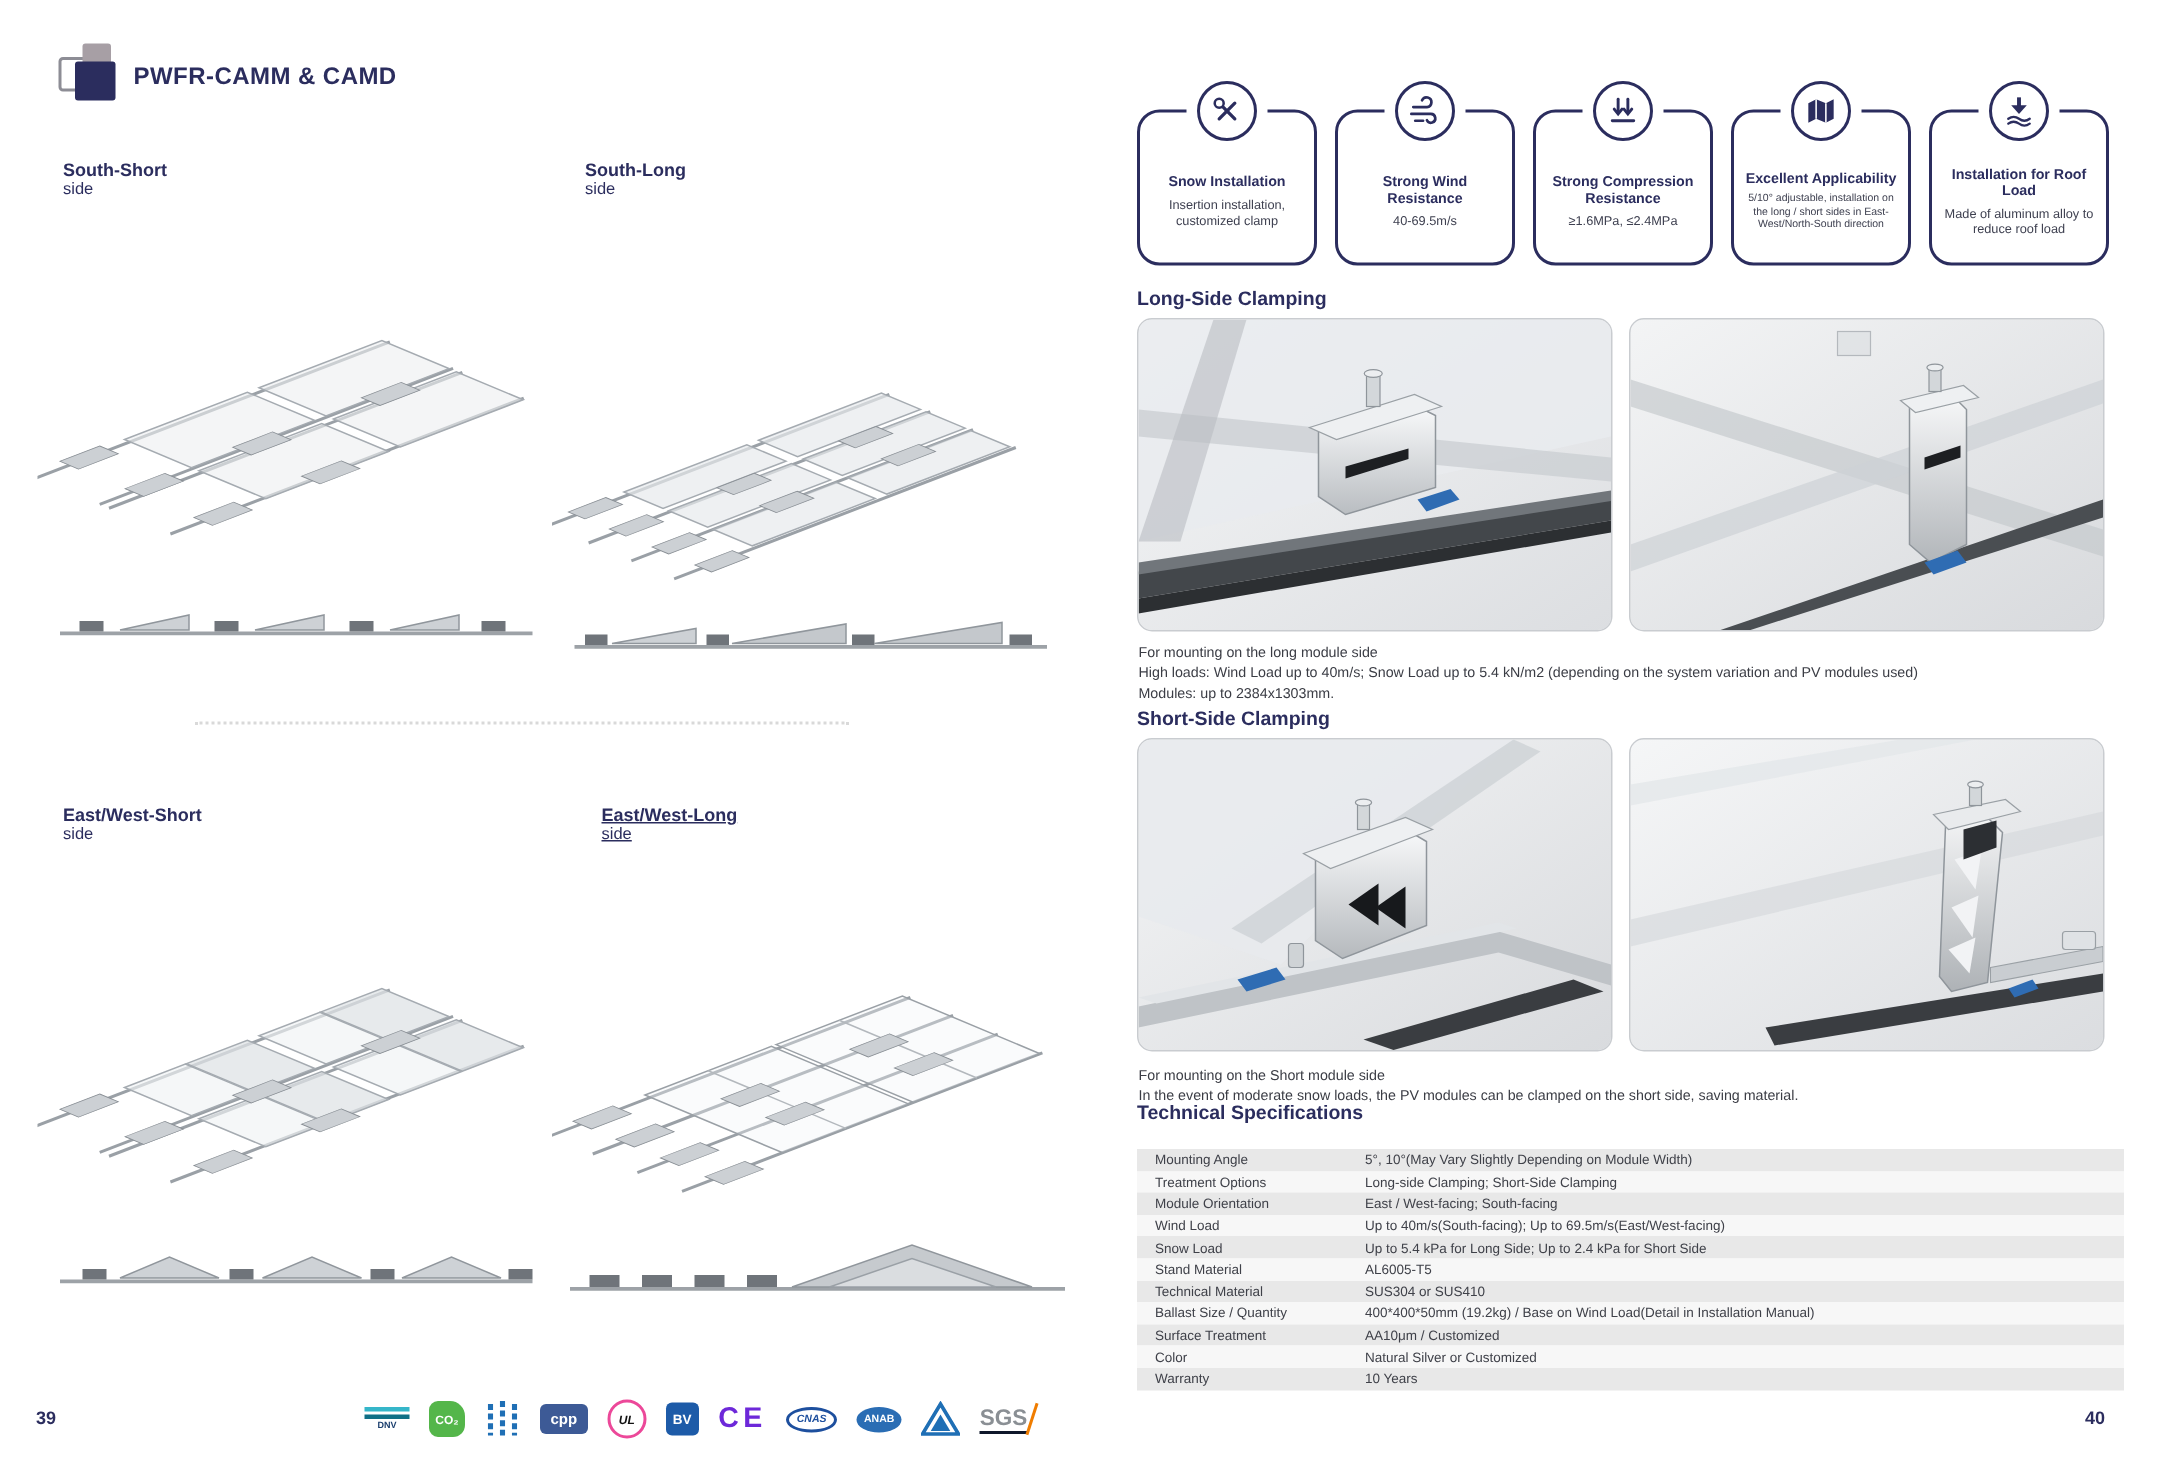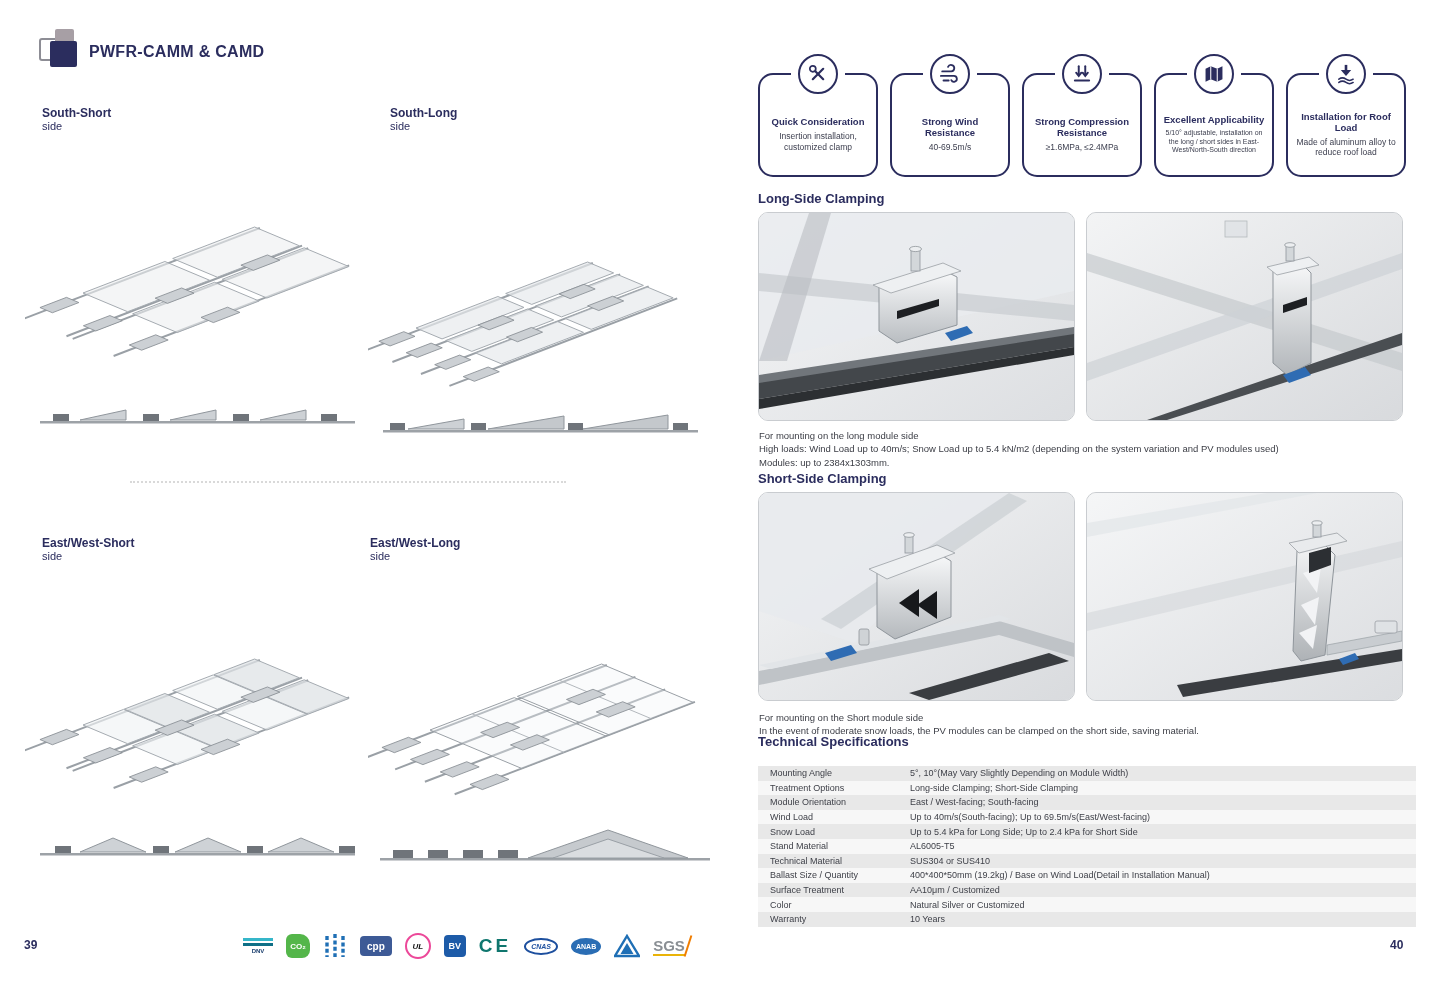--- a/index.html
+++ b/index.html
@@ -30,24 +30,24 @@
   .cert-dnv .b1{background:#35b6c9;} .cert-dnv .b2{background:#0f6f86;}
   .cert-dnv .txt{font-size:6px;font-weight:bold;color:#1b3f6e;}
   .cert-co2{width:24px;height:24px;background:#54b64a;border-radius:6px 10px 8px 6px;color:#fff;
             display:flex;align-items:center;justify-content:center;font-size:8px;font-weight:bold;}
   .cert-cpp{width:32px;height:20px;background:#3d5a96;border-radius:4px;color:#fff;display:flex;align-items:center;justify-content:center;
             font-size:10px;font-weight:bold;}
   .cert-ul{width:22px;height:22px;border:2px solid #ec4899;border-radius:50%;display:flex;align-items:center;justify-content:center;
            font-size:8px;font-weight:bold;font-style:italic;color:#111;}
   .cert-bv{width:22px;height:22px;background:#1d5ba8;border-radius:4px;color:#fff;display:flex;align-items:center;justify-content:center;
            font-size:9px;font-weight:bold;}
-  .cert-ce{font-size:19px;font-weight:bold;color:#0f766e;letter-spacing:3px;}
+  .cert-ce{font-size:19px;font-weight:bold;color:#6d28d9;letter-spacing:3px;}
   .cert-oval{border:2px solid #1d4f9e;border-radius:50%;padding:3px 5px;font-size:7px;font-weight:bold;color:#1d4f9e;font-style:italic;}
   .cert-anab{background:#2a6db4;color:#fff;border:none;font-style:normal;padding:5px 5px;}
-  .cert-sgs{font-size:15px;font-weight:bold;color:#8a8f94;border-bottom:2px solid #eab308;position:relative;}
+  .cert-sgs{font-size:15px;font-weight:bold;color:#8a8f94;border-bottom:2px solid #0f172a;position:relative;}
   .cert-sgs:after{content:"";position:absolute;right:-4px;top:-2px;width:2px;height:22px;background:#f07d00;transform:rotate(18deg);}
 
   .page-num{position:absolute;font-size:12px;font-weight:bold;color:#2b2d5e;}
   .page-num.left{left:24px;top:938px;}
   .page-num.right{left:1390px;top:938px;}
 
   
   .badges{position:absolute;left:758px;top:73px;width:648px;display:flex;gap:12px;}
   .badge{position:relative;flex:1;border:2px solid #2b2d5e;border-radius:15px;height:104px;
          display:flex;flex-direction:column;align-items:center;justify-content:center;
@@ -90,21 +90,21 @@
     <div class="s">side</div>
   </div>
   <div class="diagram-label" style="left:390px;top:106px;">
     <div class="t">South-Long</div>
     <div class="s">side</div>
   </div>
   <div class="diagram-label" style="left:42px;top:536px;">
     <div class="t">East/West-Short</div>
     <div class="s">side</div>
   </div>
-  <div class="diagram-label" style="left:370px;top:536px;">
+  <div class="diagram-label" style="left:401px;top:536px;text-decoration:underline;">
     <div class="t">East/West-Long</div>
     <div class="s">side</div>
   </div>
 
   <div class="illus" style="left:25px;top:143px;">
     <svg width="345" height="300" viewBox="0 0 345 300">
       <g transform="matrix(0.78,-0.30,0.62,0.26,58,150)">
         <line x1="-80" y1="6" x2="222" y2="6" stroke="#9aa0a6" stroke-width="2" vector-effect="non-scaling-stroke"></line>
         <line x1="-80" y1="74" x2="222" y2="74" stroke="#9aa0a6" stroke-width="2" vector-effect="non-scaling-stroke"></line>
         <line x1="-80" y1="84" x2="222" y2="84" stroke="#9aa0a6" stroke-width="2" vector-effect="non-scaling-stroke"></line>
@@ -310,21 +310,21 @@
           <div class="circ">
         <svg width="26" height="26" viewBox="0 0 40 40">
           <g stroke="#2b2d5e" stroke-width="3.4" stroke-linecap="round">
             <line x1="12" y1="12" x2="28" y2="28"></line>
                 <line x1="28" y1="12" x2="12" y2="28"></line>
           </g>
           <circle cx="12" cy="12" r="4.6" fill="#ffffff" stroke="#2b2d5e" stroke-width="2.6"></circle>
         </svg>
       </div>
         </div>
-      <div class="badge-title">Quick Consideration</div>
+      <div class="badge-title">Snow Installation</div>
       <div class="badge-desc">Insertion installation, customized clamp</div>
     </div>
     <div class="badge">
       <div class="badge-icon">
           <div class="circ">
         <svg width="26" height="26" viewBox="0 0 40 40">
           <g stroke="#2b2d5e" stroke-width="2.8" stroke-linecap="round" fill="none">
             <path d="M8,16 h14 a5,5 0 1 0 -5,-7"></path>
             <path d="M6,23 h20 a4.5,4.5 0 1 1 -4,6.5"></path>
             <path d="M10,30 h8"></path>

